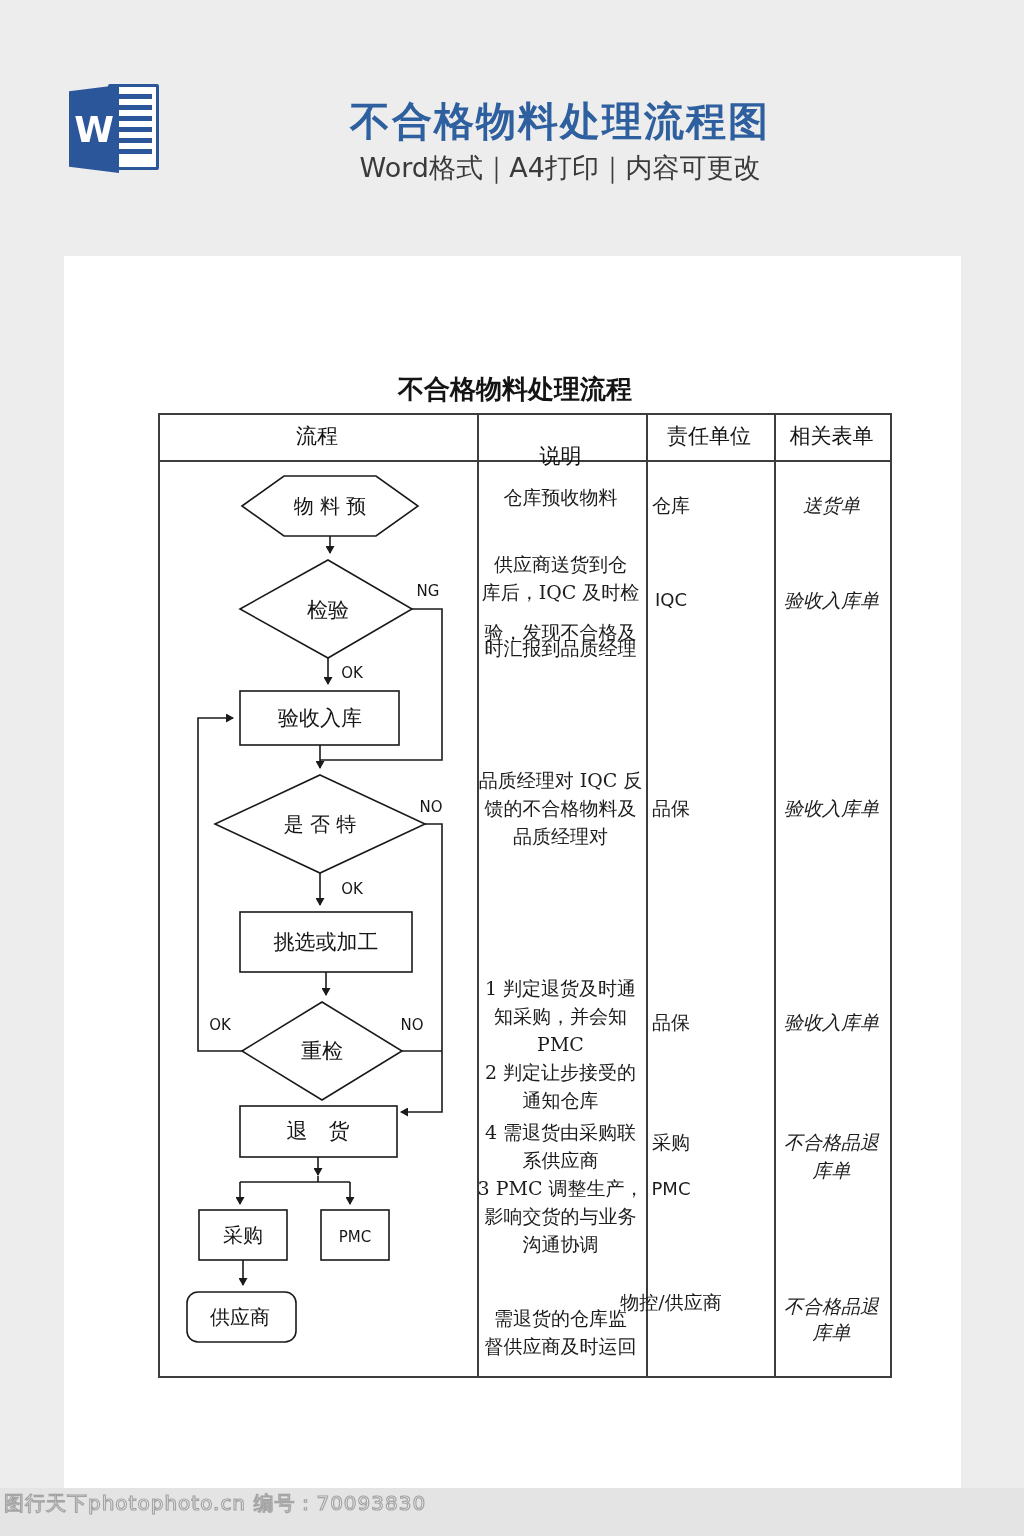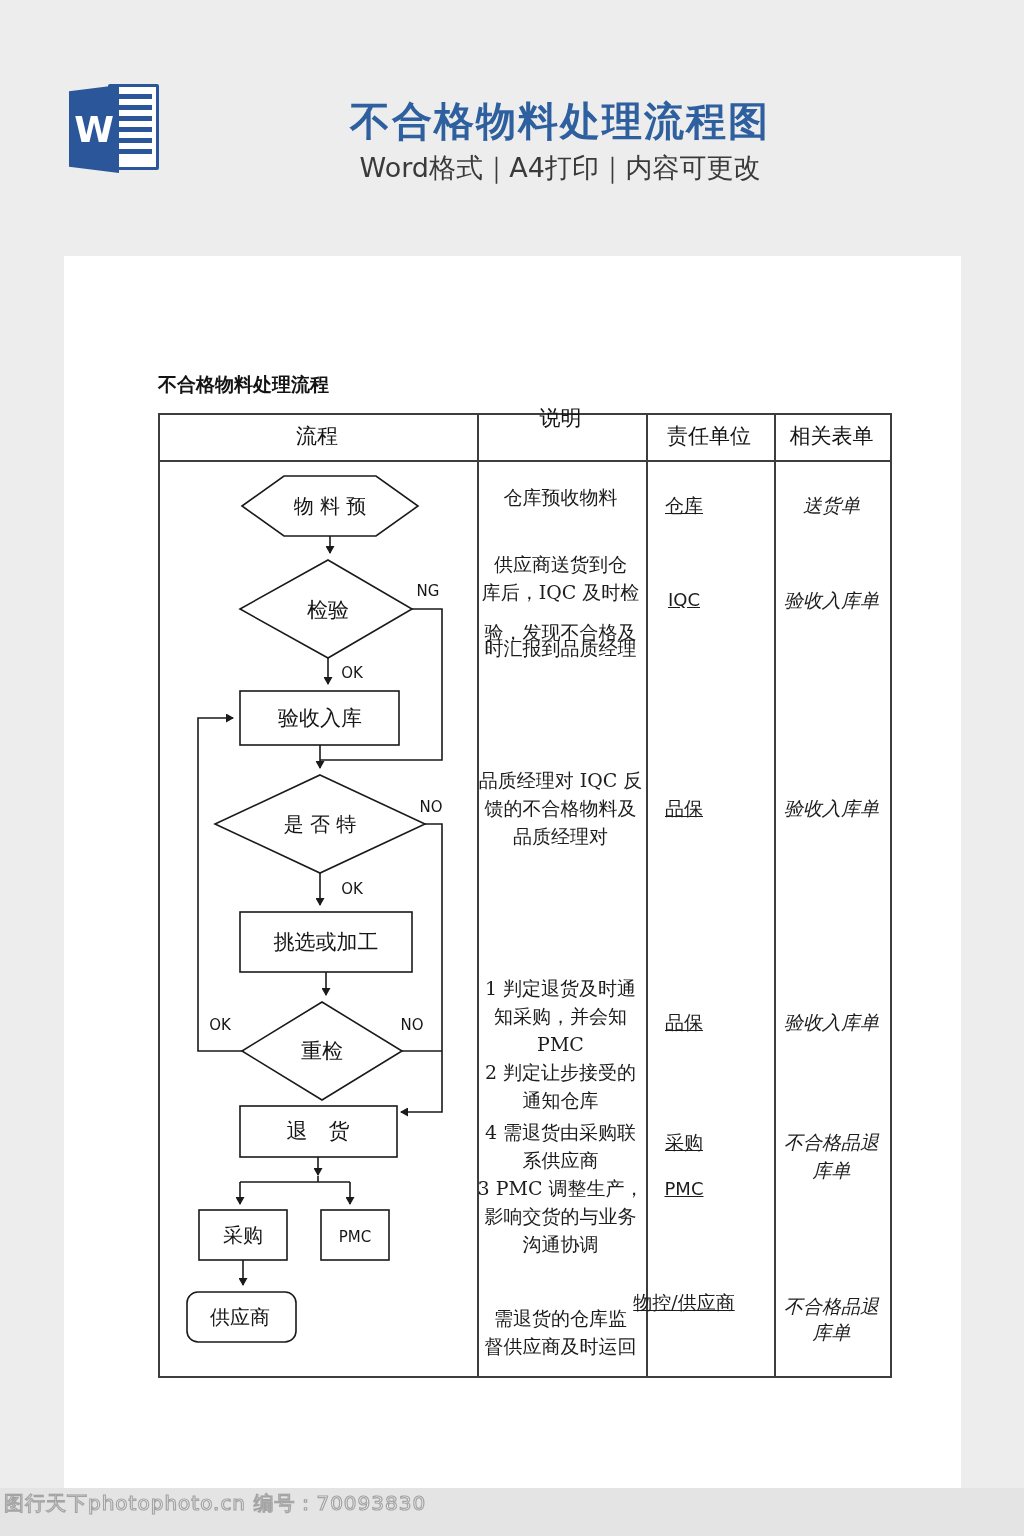--- a/index.html
+++ b/index.html
@@ -18,37 +18,37 @@
     border:3px solid #2b579a;border-radius:2px;}
   .wi-lines{position:absolute;left:5px;right:4px;top:7px;bottom:7px;
     background:repeating-linear-gradient(180deg,#2b579a 0 5px,#ffffff 5px 11px);}
   .wi-cover{position:absolute;left:7px;top:5px;width:50px;height:88px;background:#2b579a;
     clip-path:polygon(0 7%,100% 0,100% 100%,0 93%);
     display:flex;align-items:center;justify-content:center;}
   .wi-letter{color:#fff;font-size:36px;font-weight:bold;font-family:"DejaVu Sans",sans-serif;}
 
   
   .page{position:absolute;left:64px;top:256px;width:897px;height:1232px;background:#ffffff;}
-  .tbl-title{position:absolute;left:158px;top:372px;width:714px;text-align:left;
-    font-size:19px;font-weight:bold;color:#141414;font-family:"DejaVu Serif",serif;}
+  .tbl-title{position:absolute;left:158px;top:372px;width:714px;text-align:center;
+    font-size:26px;font-weight:bold;color:#141414;font-family:"DejaVu Serif",serif;}
 
   
   .tbl{position:absolute;left:158px;top:413px;width:730px;height:961px;
     border:2px solid #3d3d3d;background:transparent;}
   .vline{position:absolute;top:0;bottom:0;width:2px;background:#3d3d3d;}
   .hline{position:absolute;left:0;right:0;top:45px;height:2px;background:#3d3d3d;}
 
   .th{position:absolute;line-height:28px;font-size:21px;text-align:center;color:#141414;
     font-family:"DejaVu Serif",serif;}
 
   
   .cl{position:absolute;line-height:28px;font-size:19px;text-align:center;color:#1c1c1c;
     font-family:"DejaVu Serif",serif;white-space:nowrap;}
   .c2{left:476px;width:169px;}
-  .c3{left:620px;width:128px;text-decoration:underline;}
+  .c3{left:607px;width:128px;}
   .c4{left:773px;width:117px;font-style:italic;}
   .lat{font-family:"DejaVu Sans",sans-serif;font-size:18px;}
 
   
   .flow{position:absolute;left:158px;top:458px;}
   .shape{fill:#ffffff;stroke:#1a1a1a;stroke-width:1.6;}
   .edge{fill:none;stroke:#1a1a1a;stroke-width:1.6;}
   .svgt{font-family:"DejaVu Serif",serif;fill:#161616;}
   .svgl{font-family:"DejaVu Sans",sans-serif;fill:#161616;font-size:15px;}
 
@@ -77,21 +77,21 @@
 <div class="tbl-title">不合格物料处理流程</div>
 
 <div class="tbl">
   <div class="vline" style="left:317px"></div>
   <div class="vline" style="left:486px"></div>
   <div class="vline" style="left:614px"></div>
   <div class="hline"></div>
 </div>
 
 <div class="th" style="left:158px;top:422px;width:318px">流程</div>
-<div class="th" style="left:476px;top:404px;width:169px">说明</div>
+<div class="th" style="left:476px;top:442px;width:169px">说明</div>
 <div class="th" style="left:645px;top:422px;width:128px">责任单位</div>
 <div class="th" style="left:773px;top:422px;width:117px">相关表单</div>
 
 <div class="cl c2" style="top:483px">仓库预收物料</div>
 
 <div class="cl c2" style="top:550px">供应商送货到仓</div>
 <div class="cl c2" style="top:578px">库后，IQC 及时检</div>
 <div class="cl c2" style="top:618px">验，发现不合格及</div>
 <div class="cl c2" style="top:634px">时汇报到品质经理</div>
 

